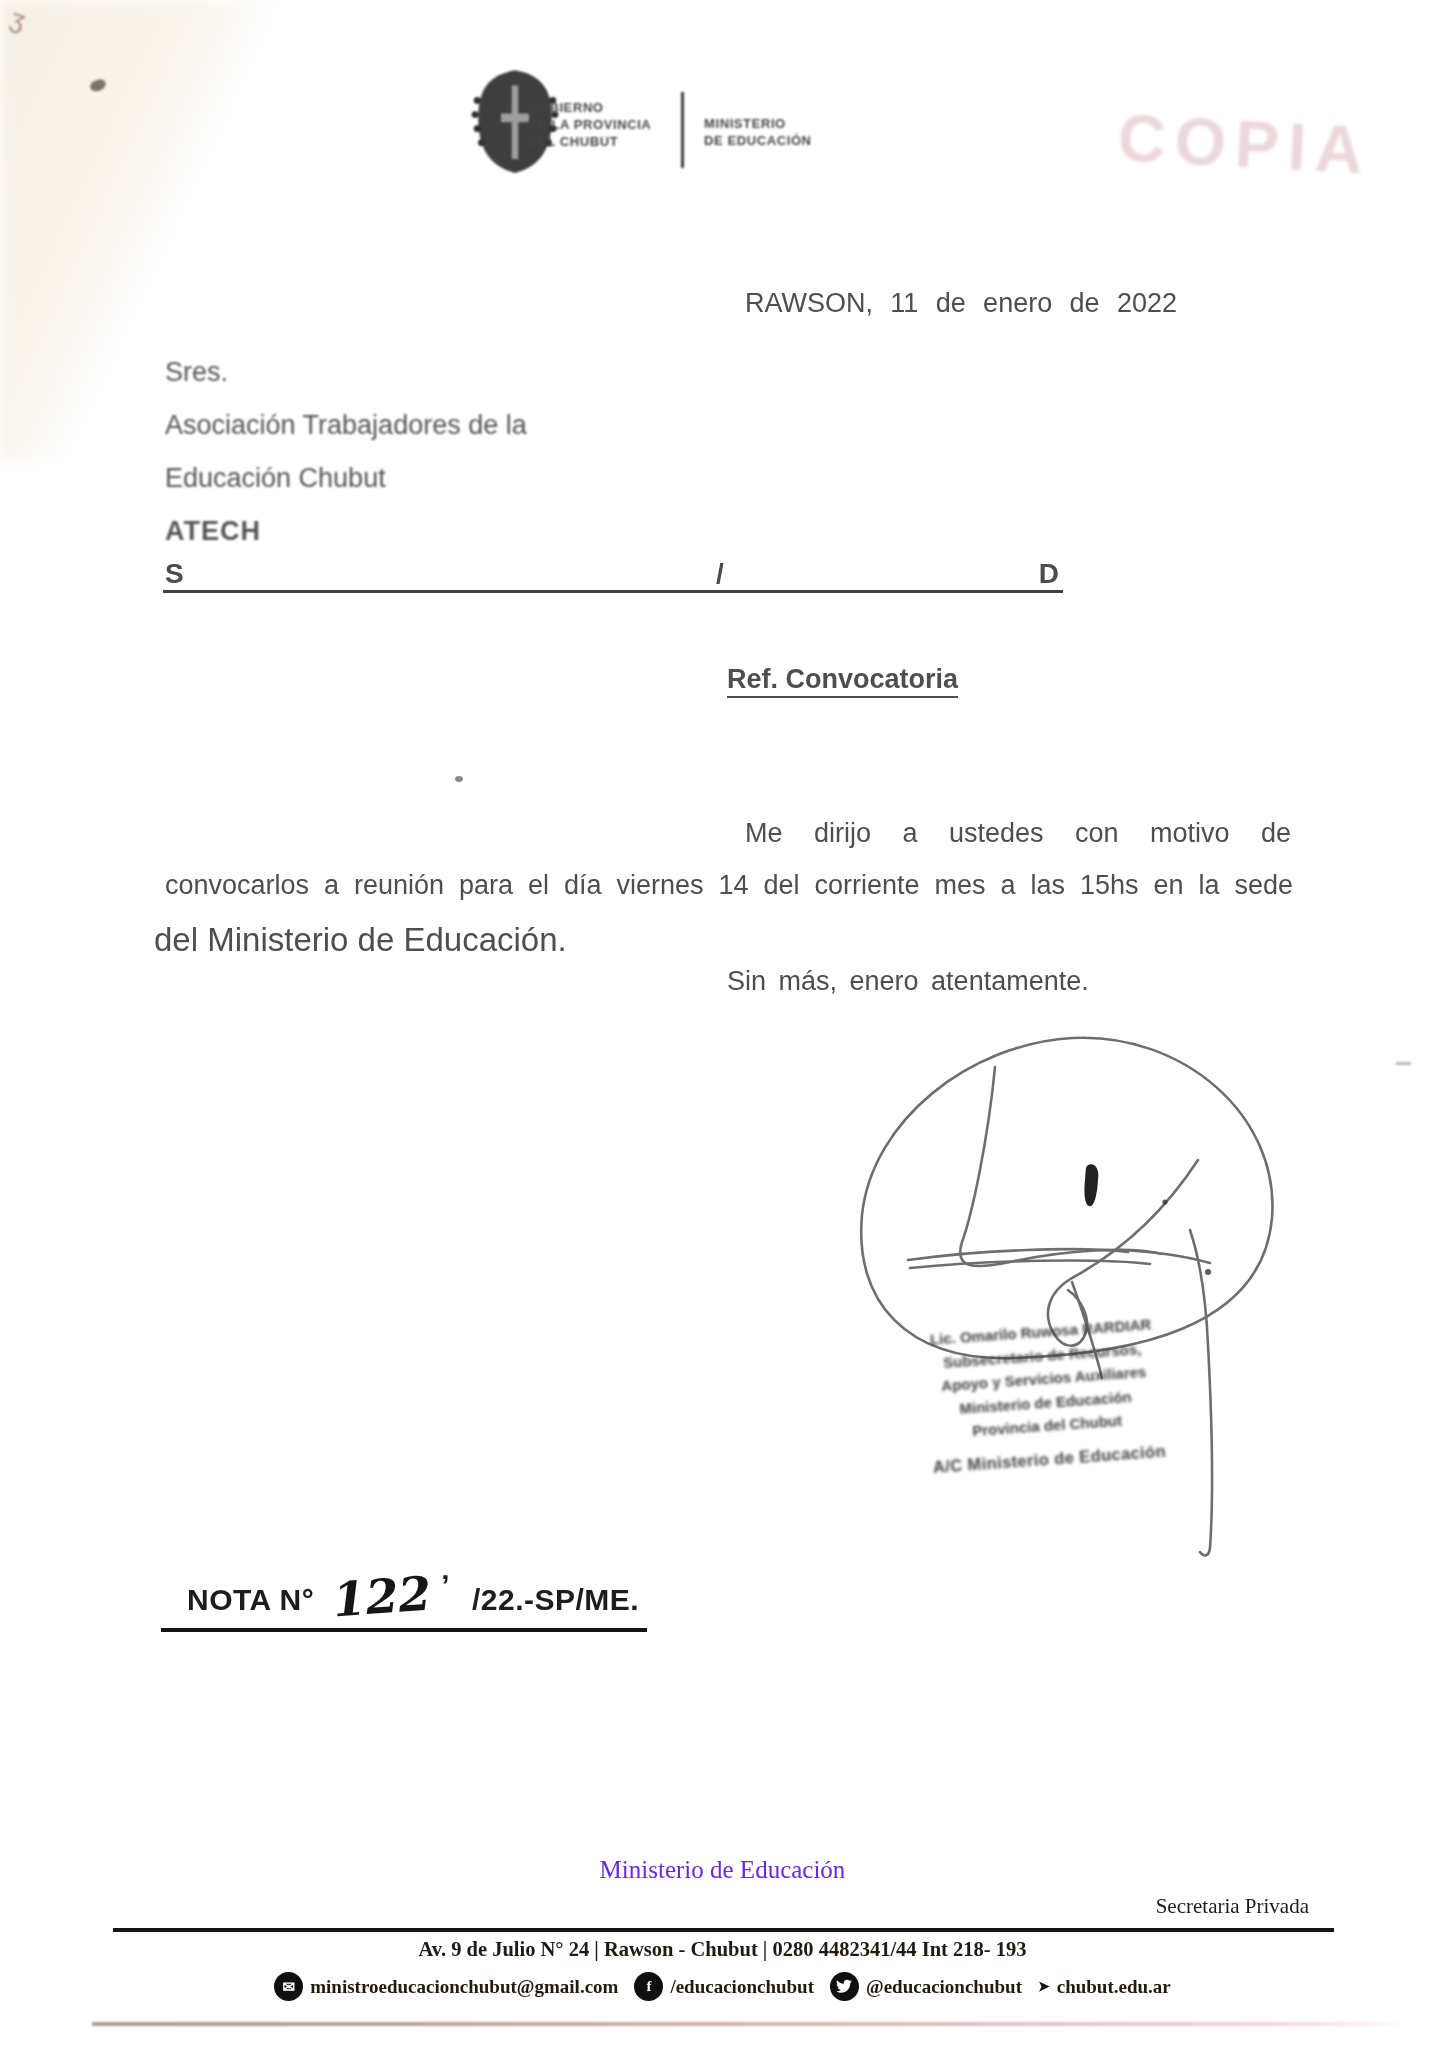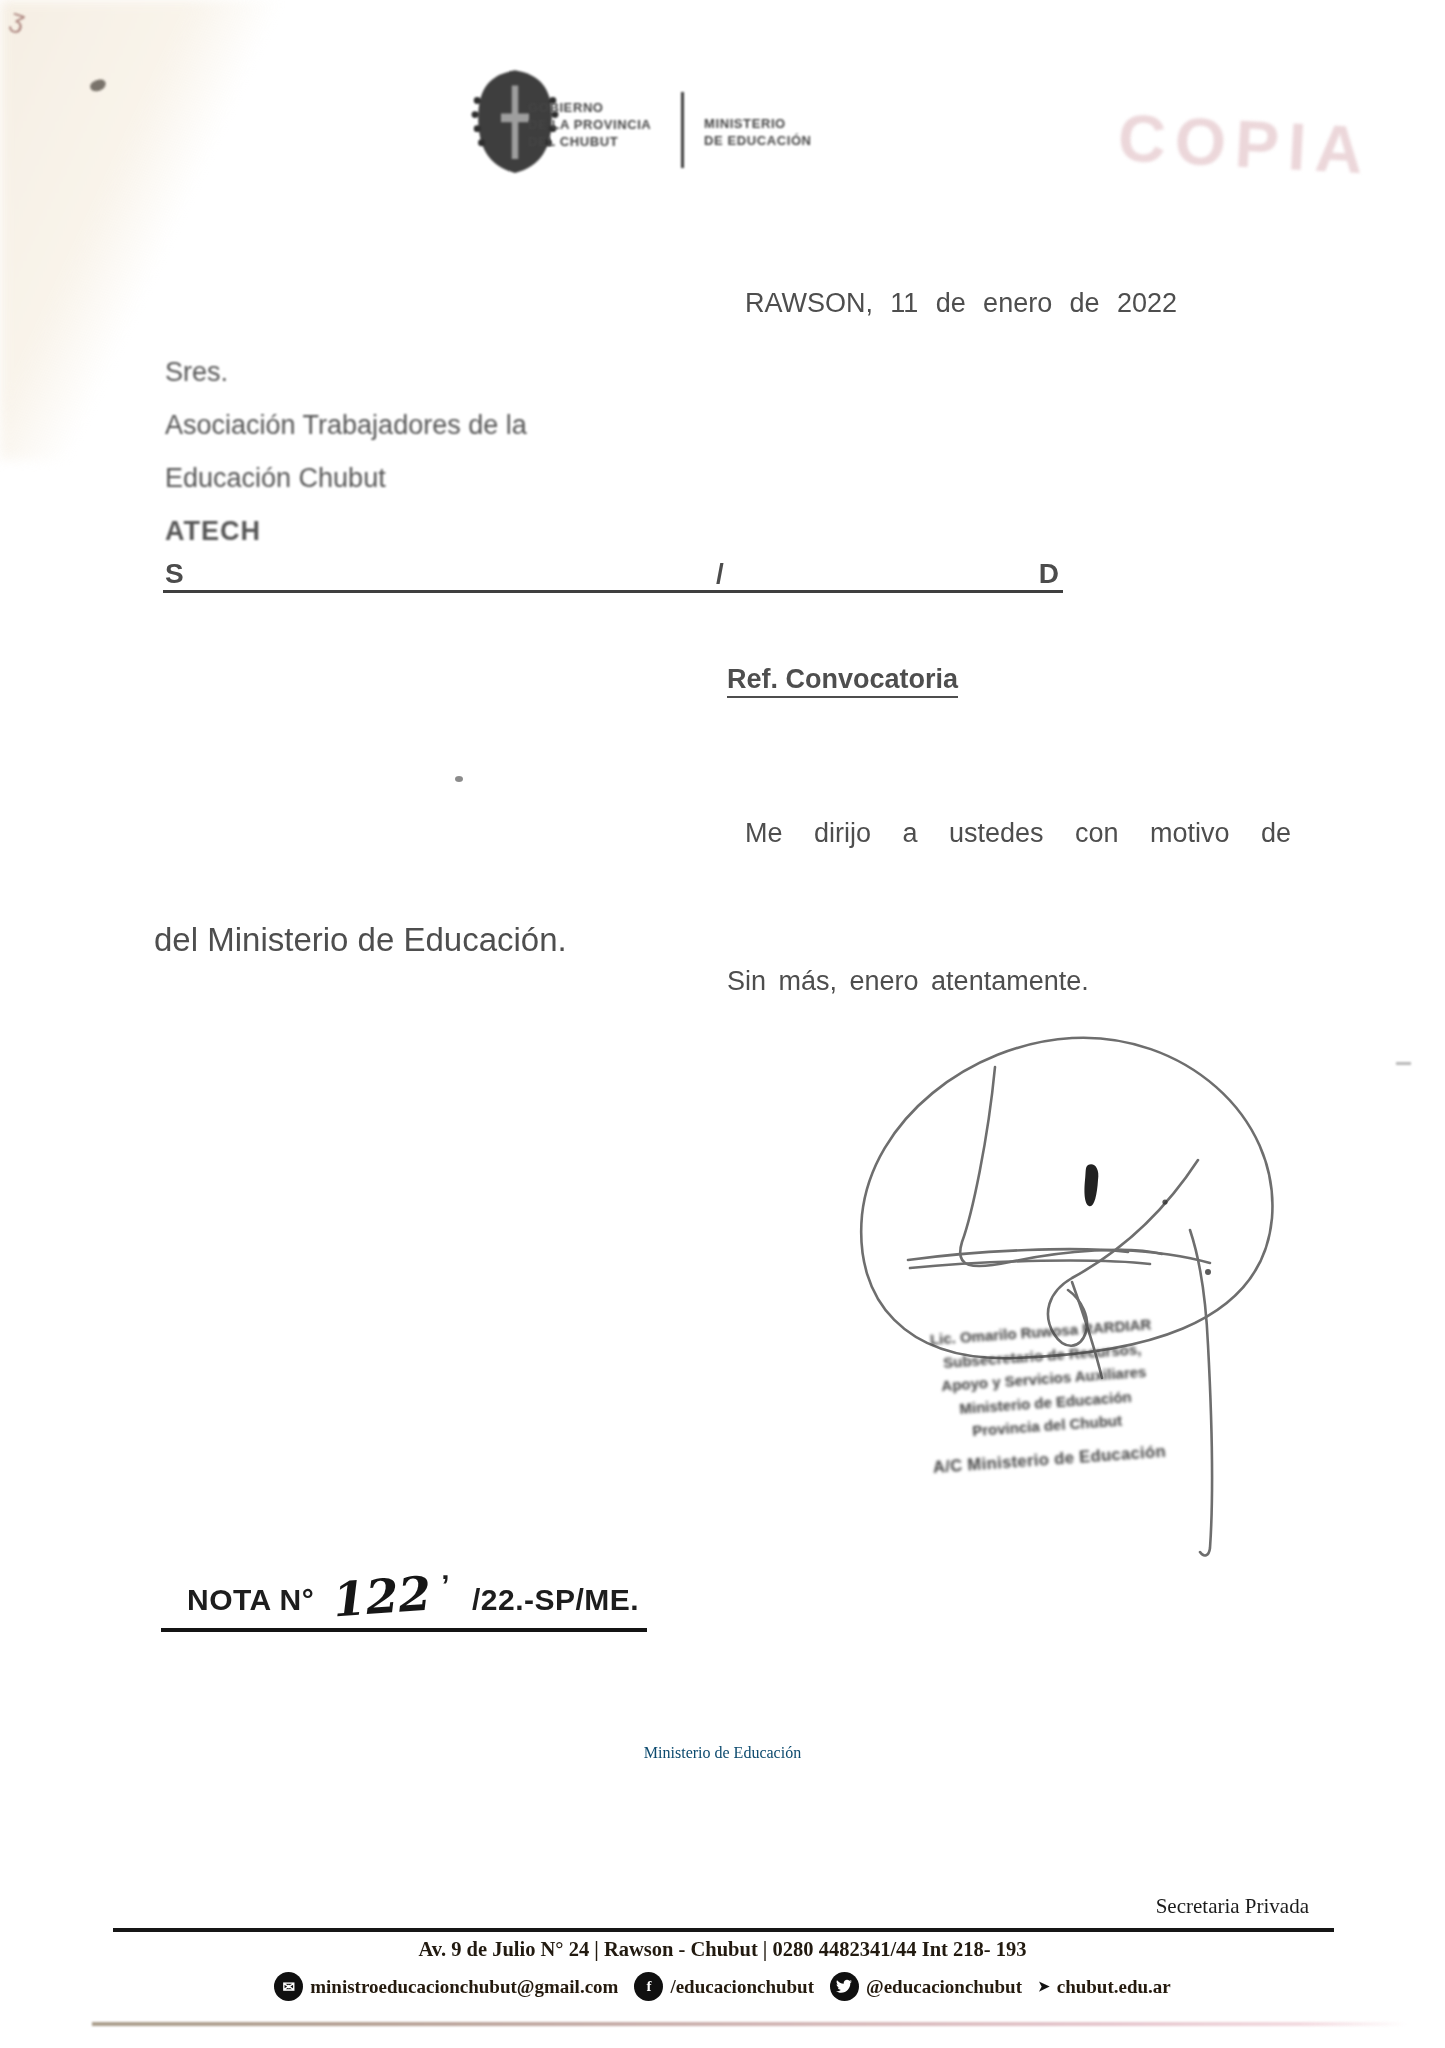--- a/index.html
+++ b/index.html
@@ -61,22 +61,22 @@
   
   .nota{position:absolute;left:161px;top:1566px;border-bottom:4px solid #141414;
       padding:0 8px 7px 2px;color:#1d1d1d;white-space:nowrap;}
   .nota .n-print{font-size:30px;font-weight:800;letter-spacing:.5px;margin-left:24px;}
   .nota .n-hand{display:inline-block;font-family:"DejaVu Serif",serif;font-style:italic;
       font-size:47px;font-weight:600;transform:rotate(-4deg);margin:0 6px 0 14px;
       position:relative;top:3px;color:#161616;}
   .nota .n-tick{display:inline-block;font-size:30px;font-weight:800;position:relative;top:-14px;margin-right:-6px;}
 
   
-  .foot-office{position:absolute;left:0;top:1744px;width:1445px;text-align:center;
-      font-family:"Liberation Serif",serif;font-size:16px;color:#0c4a6e;filter:blur(.3px);}
+  .foot-office{position:absolute;left:0;top:1856px;width:1445px;text-align:center;
+      font-family:"Liberation Serif",serif;font-size:25px;color:#6d28d9;filter:blur(.3px);}
   .foot-dept{position:absolute;left:0;top:1894px;width:1309px;text-align:right;
       font-family:"Liberation Serif",serif;font-size:21px;color:#1c1c1c;filter:blur(.3px);}
   .foot-rule{position:absolute;left:113px;top:1928px;width:1221px;height:4px;background:#161616;filter:blur(.4px);}
   .foot-addr{position:absolute;left:0;top:1938px;width:1445px;text-align:center;
       font-family:"Liberation Serif",serif;font-size:20.5px;font-weight:700;color:#221a10;filter:blur(.4px);}
   .foot-social{position:absolute;left:0;top:1972px;width:1445px;display:flex;justify-content:center;
       align-items:center;gap:16px;font-family:"Liberation Serif",serif;font-size:19px;
       font-weight:700;color:#241a0e;filter:blur(.4px);}
   .soc-item{display:flex;align-items:center;gap:7px;}
   .soc-circle{width:29px;height:29px;border-radius:50%;background:#101010;color:#ffffff;
@@ -132,20 +132,21 @@
 
   <div class="sd-line">
     <span class="sd-left">S</span>
     <span class="sd-mid">/</span>
     <span class="sd-right">D</span>
   </div>
 
   <div class="ref-line scan-text">Ref. Convocatoria</div>
 
   <div class="body-l1 scan-text">Me dirijo a ustedes con motivo de</div>
+  <div class="body-l2 scan-text">convocarlos a reunión para el día viernes 14 del corriente mes a las 15hs en la sede</div>
   <div class="body-l3 scan-text">del Ministerio de Educación.</div>
   <div class="closing scan-text">Sin más, enero atentamente.</div>
 
   <div class="sig">
     <svg width="520" height="600" viewBox="0 0 520 600">
       <g fill="none" stroke="#4a4a4a" stroke-width="2.6" stroke-linecap="round" opacity=".8">
         <path d="M262 38 C160 44 62 120 52 215 C44 300 95 362 205 358 C320 354 452 330 462 218 C470 115 372 32 262 38"></path>
         <path d="M185 67 C178 140 162 215 152 242 C144 268 162 270 200 262 C255 250 320 246 352 254"></path>
         <path d="M98 260 C170 250 270 246 318 252"></path>
         <path d="M100 268 C180 260 290 258 340 264"></path>

